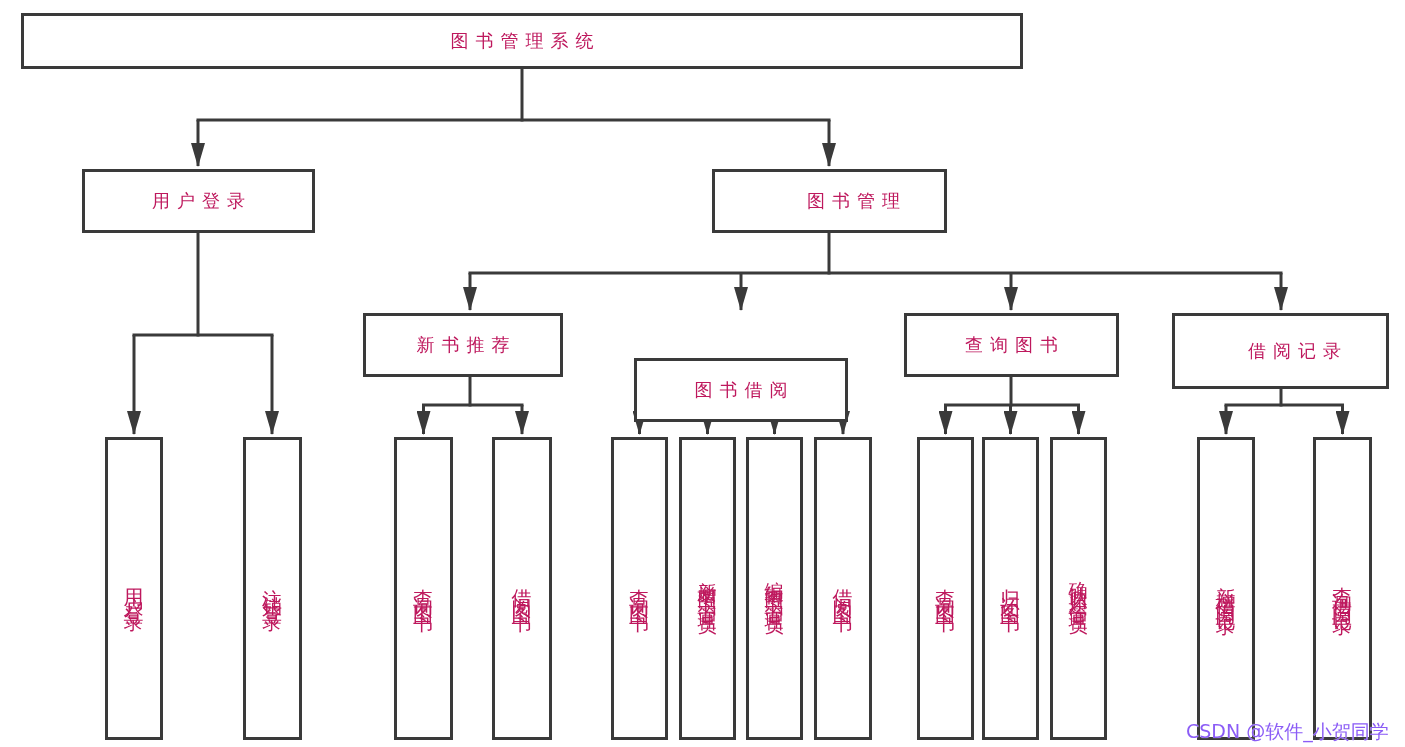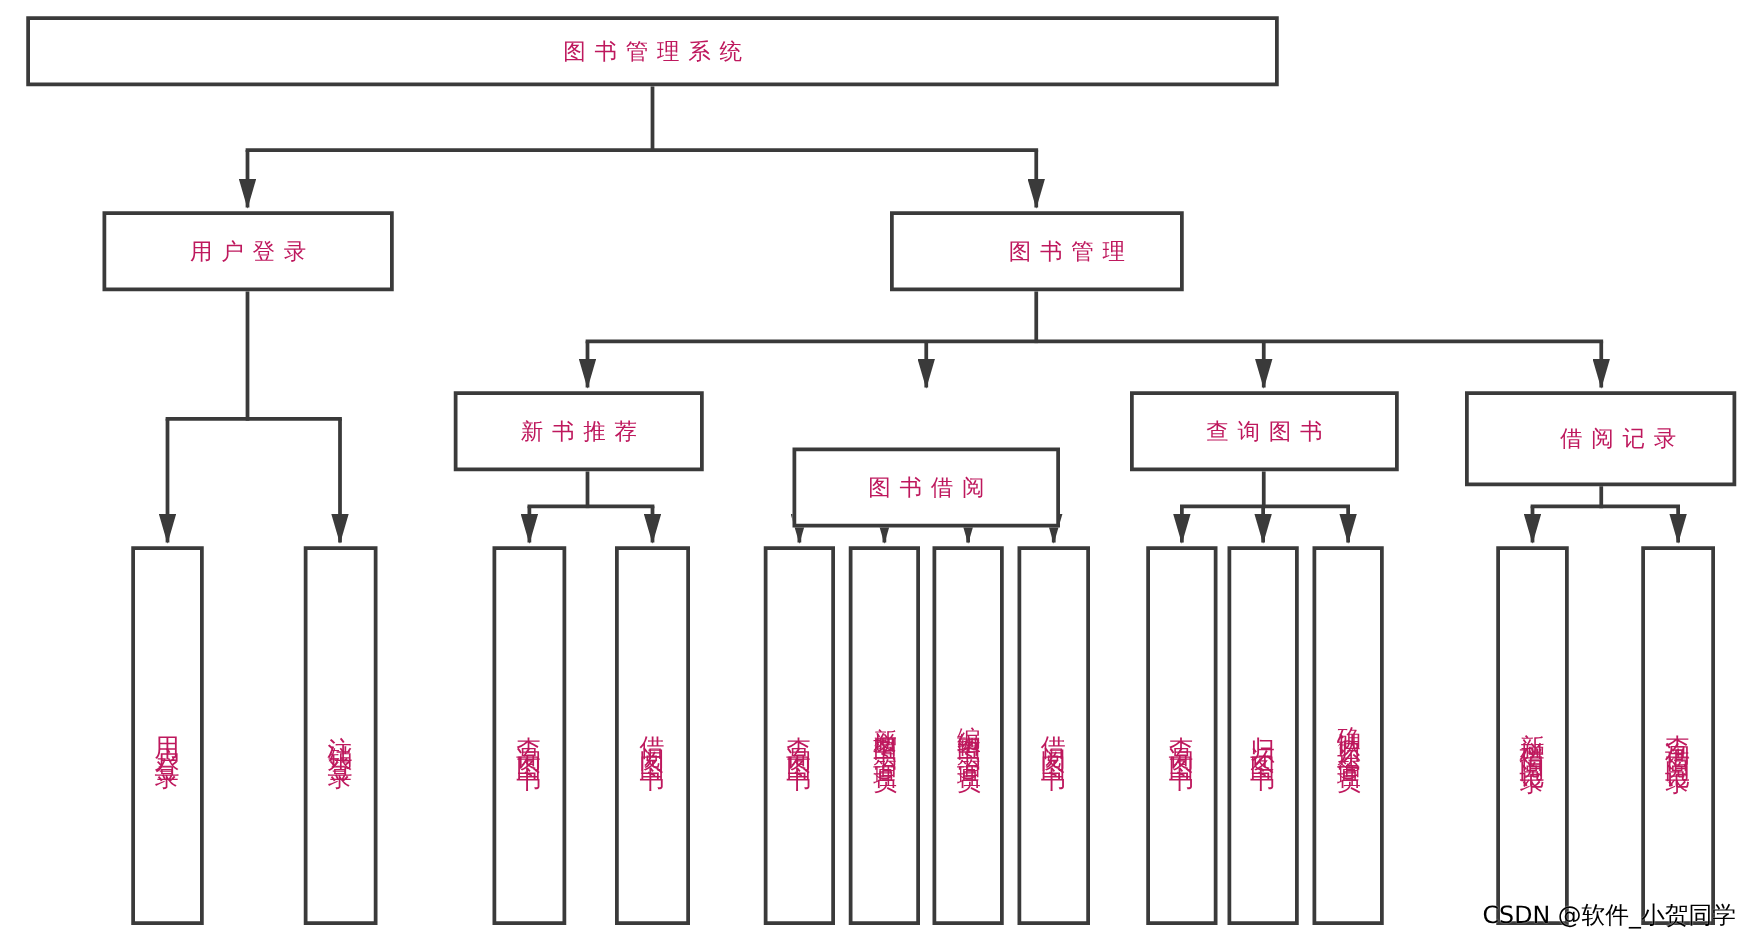--- a/index.html
+++ b/index.html
@@ -40,21 +40,21 @@
     font-size: 20px;
     letter-spacing: 8px;
     line-height: 1;
     white-space: nowrap;
   }
   .watermark {
     position: absolute;
     left: 1186px;
     top: 719px;
     font-size: 19px;
-    color: #000000;
+    color: #8b5cf6;
     text-shadow: 0 0 1px #ffffff;
     white-space: nowrap;
     z-index: 3;
   }
 </style>
 </head>
 <body>
 
 <div class="canvas">
 

